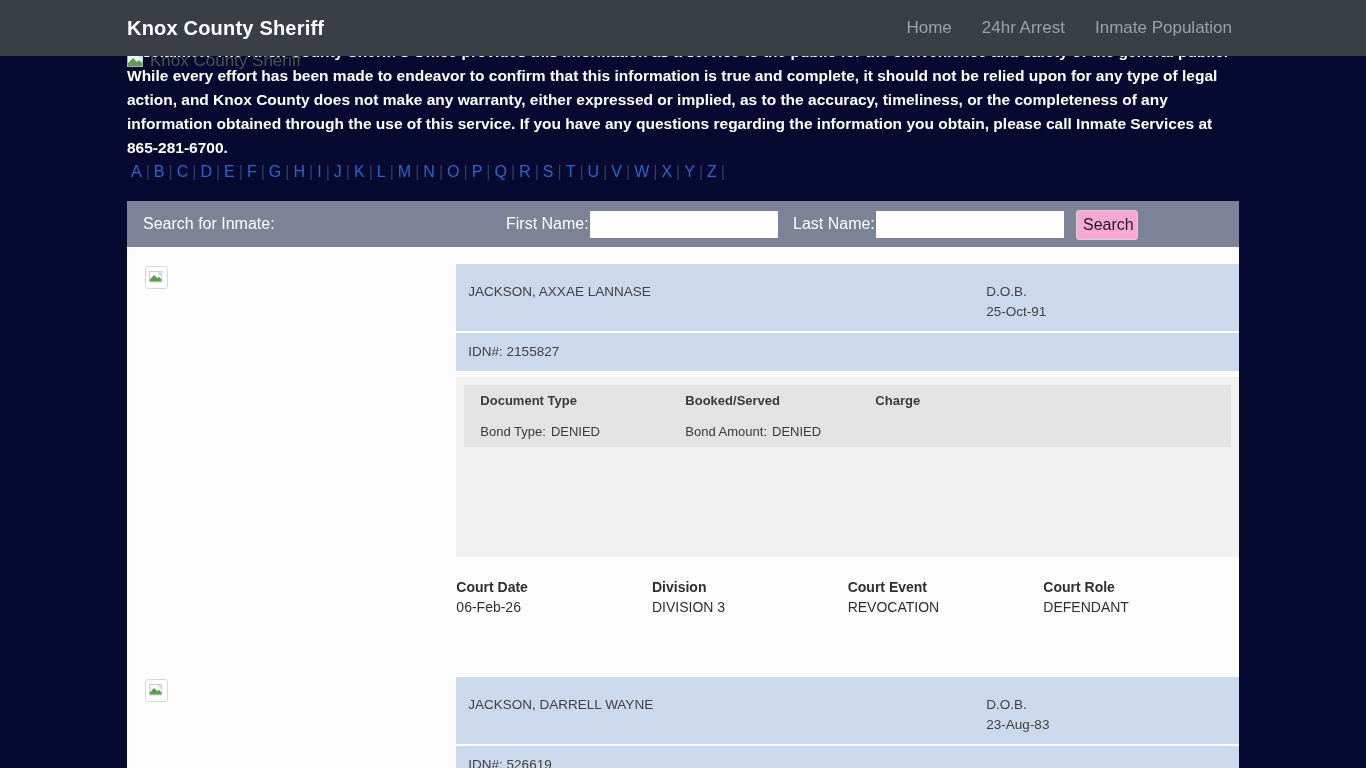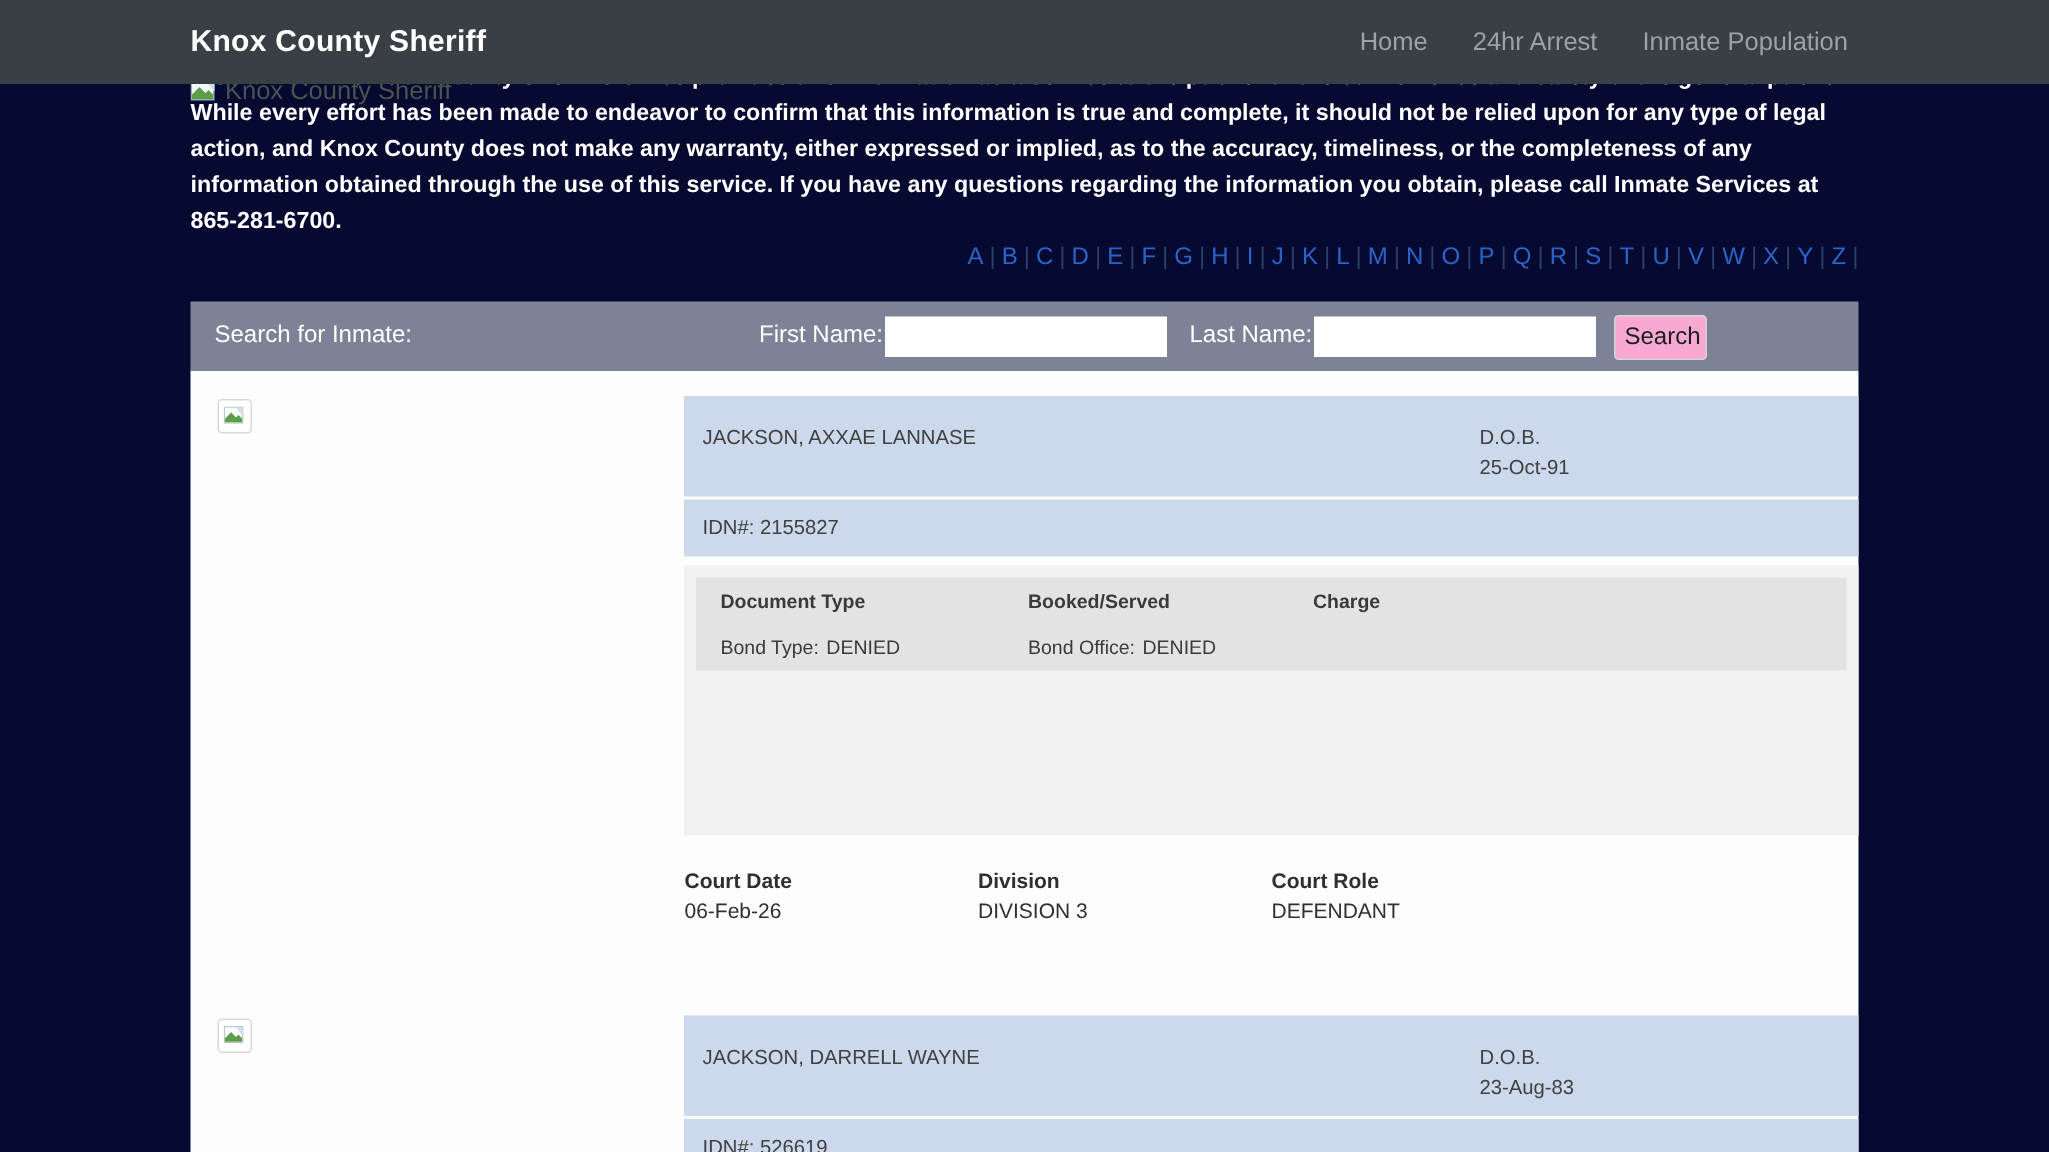--- a/index.html
+++ b/index.html
@@ -35,21 +35,21 @@
     position:absolute; top:51px; left:0;
     display:flex; align-items:center; gap:5px;
     color:#48554f; font-size:17px; line-height:20px;
     pointer-events:none;
   }
   .disclaimer-text {
     margin:0; color:#ffffff; font-weight:bold;
     font-size:15.5px; line-height:24px; width:1106px;
   }
   .alphabet {
-    margin-top:3px; text-align:right; font-size:16px; height:22px;
+    margin-top:3px; text-align:left; font-size:16px; height:22px;
   }
   .alpha-link { color:#2a64cb; text-decoration:none; padding:0 4px; cursor:pointer; }
   .alpha-sep { color:#2c3e66; }
 
   
   .search-bar {
     margin-top:16px; height:46px; background:#7d8297;
     position:relative; color:#ffffff; font-size:16px;
   }
   .search-bar .search-title { position:absolute; left:16px; top:14px; }
@@ -178,34 +178,38 @@
           <div class="t-row t-head">
             <div>Document Type</div>
             <div>Booked/Served</div>
             <div>Charge</div>
           </div>
           <div class="t-row t-bond">
             <div>
               <span class="bond-lbl">Bond Type:</span><span>DENIED</span>
             </div>
             <div>
-              <span class="bond-lbl">Bond Office:</span><span>DENIED</span>
+              <span class="bond-lbl">Bond Amount:</span><span>DENIED</span>
             </div>
             <div></div>
           </div>
         </div>
 
         <div class="court">
           <div>
             <div class="c-label">Court Date</div>
             <div>06-Feb-26</div>
           </div>
           <div>
             <div class="c-label">Division</div>
             <div>DIVISION 3</div>
+          </div>
+          <div>
+            <div class="c-label">Court Event</div>
+            <div>REVOCATION</div>
           </div>
           <div>
             <div class="c-label">Court Role</div>
             <div>DEFENDANT</div>
           </div>
         </div>
       </div>
     </div>
 
     <div class="record">

